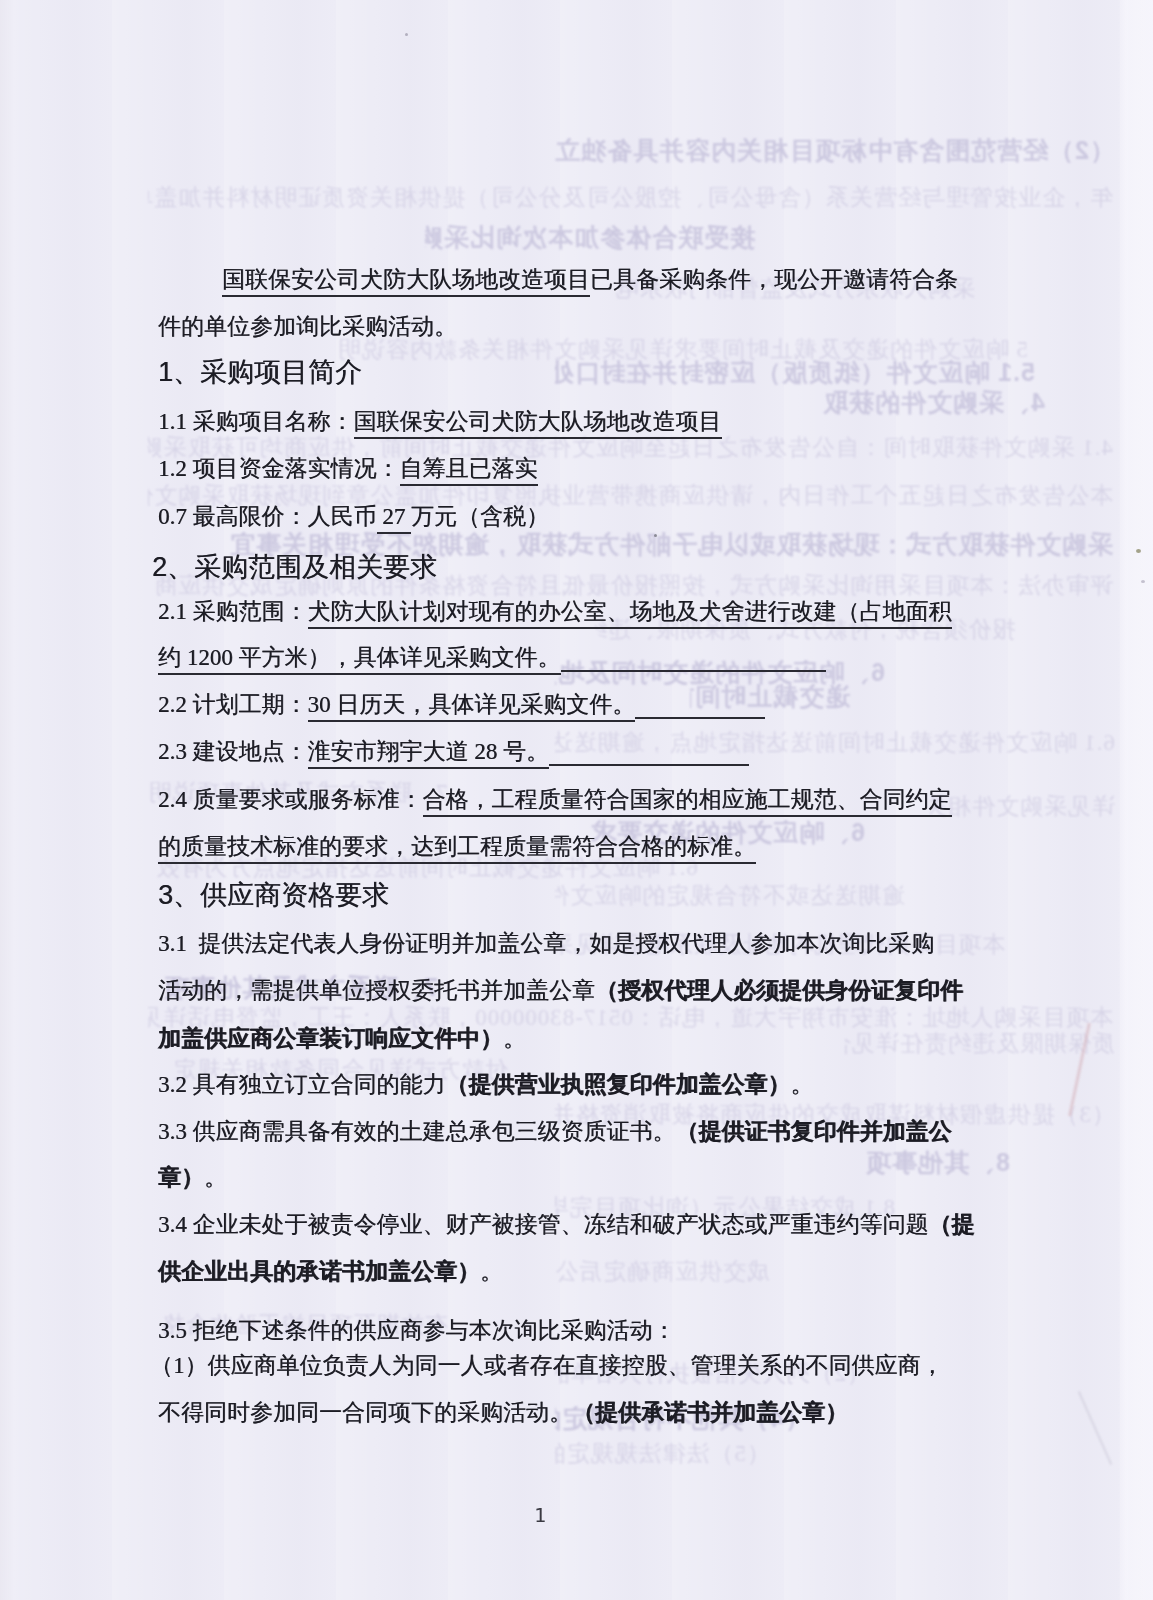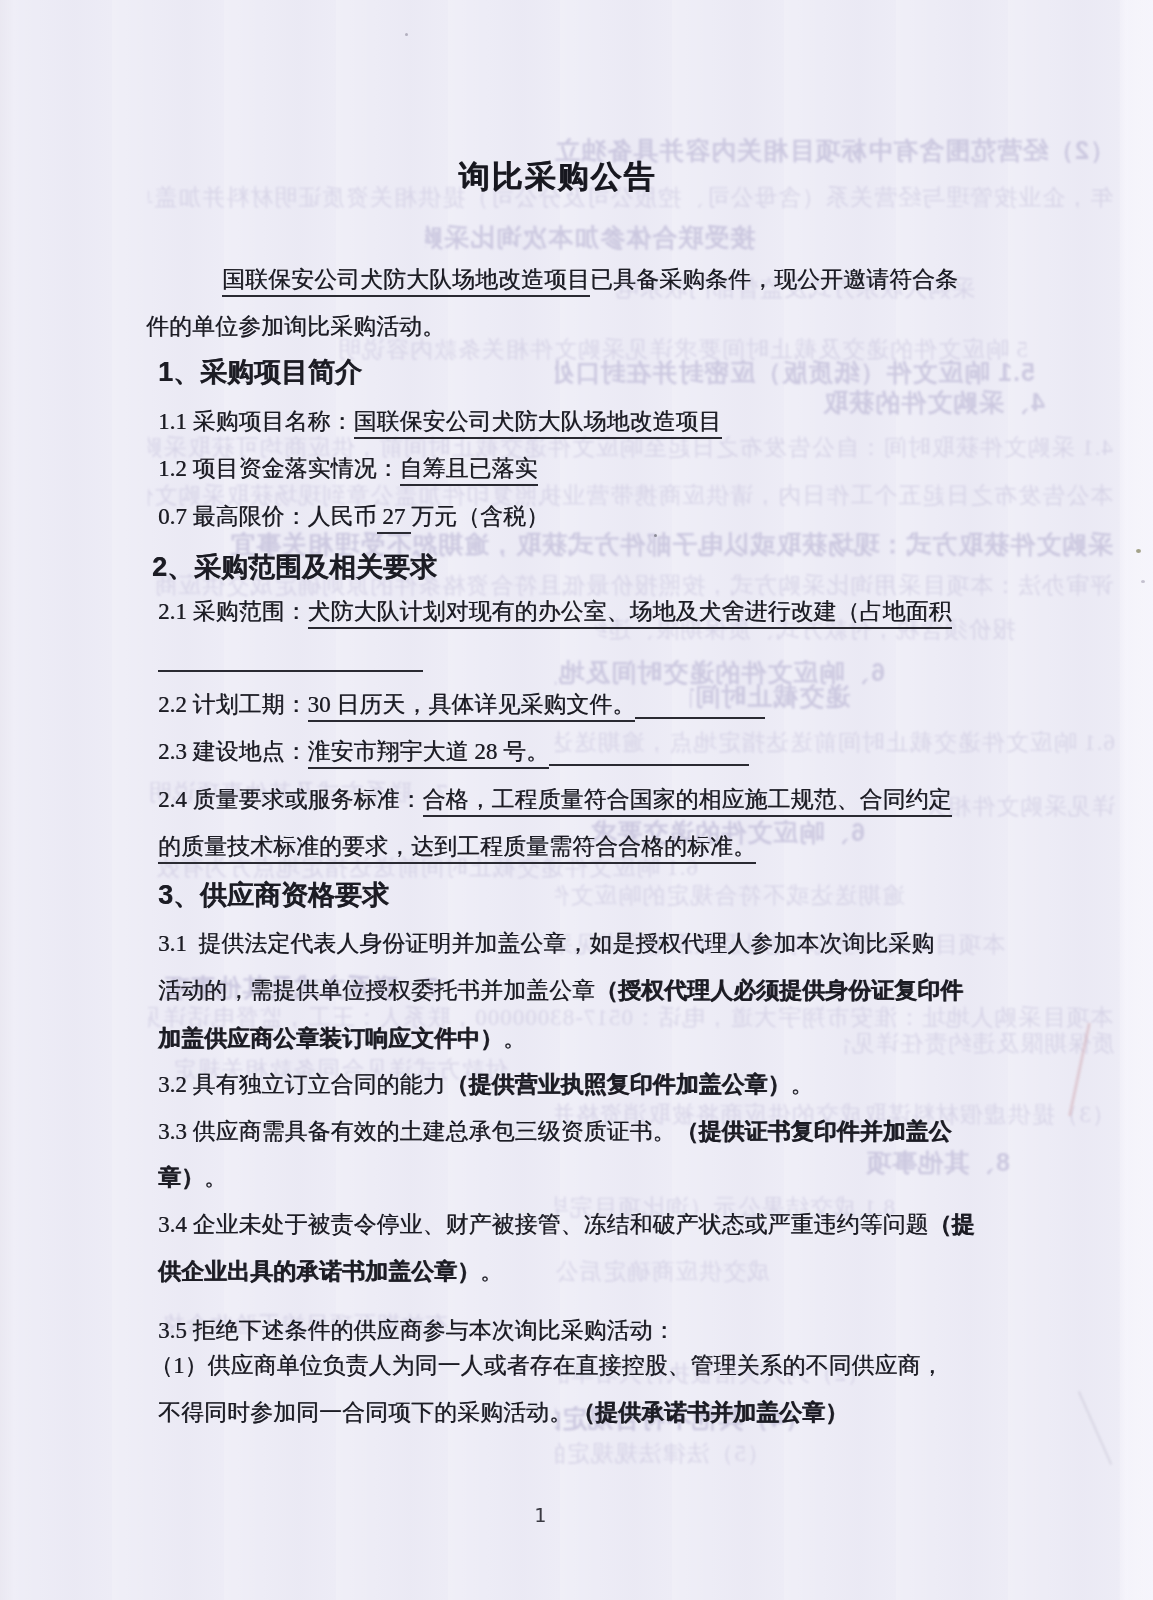--- a/index.html
+++ b/index.html
@@ -45,21 +45,21 @@
   .line{
     position:absolute;
     color:#1c1c24;
     font-size:23px;
     line-height:1.35;
     white-space:nowrap;
     text-shadow:0.4px 0 0 rgba(28,28,36,.75);
   }
   .line.h{
     font-family:"Liberation Sans",sans-serif;
-    font-weight:700;
+    font-weight:400;
     font-size:27px;
     text-shadow:0.6px 0 0 rgba(28,28,36,.8);
   }
   .seg{display:inline;}
   .seg.b{
     font-weight:700;
     text-shadow:0.8px 0 0 rgba(28,28,36,.85);
   }
   .seg.u{
     border-bottom:2px solid #2a2a32;
@@ -127,32 +127,31 @@
       <div class="bleed" style="left: 555px; top: 1103px; width: 560px;">（3）提供虚假材料谋取成交的供应商将被取消资格并承担责任</div>
       <div class="bleed bb" style="left: 845px; top: 1150px; width: 165px;">8、其他事项</div>
       <div class="bleed" style="left: 555px; top: 1196px; width: 340px;">8.1 成交结果公示（询比项目完毕后）</div>
       <div class="bleed" style="left: 555px; top: 1260px; width: 215px;">成交供应商确定后公示</div>
       <div class="bleed" style="left: 148px; top: 1313px; width: 300px;">有效期至项目竣工验收合格</div>
       <div class="bleed" style="left: 555px; top: 1362px; width: 315px;">（2）列入失信被执行人名单的供应商</div>
       <div class="bleed bb" style="left: 555px; top: 1406px; width: 255px;">（4）其他不符合规定的情形</div>
       <div class="bleed" style="left: 555px; top: 1442px; width: 215px;">（5）法律法规规定的其他情形</div>
     </div>
 
-  <div class="title">询比采购公告</div>
 
   <div id="text-layer">
       <div class="line" style="left: 222px; top: 264px;"><span class="seg u">国联保安公司犬防大队场地改造项目</span><span class="seg">已具备采购条件，现公开邀请符合条</span></div>
-      <div class="line" style="left: 146px; top: 311px; text-align: center;"><span class="seg">件的单位参加询比采购活动。</span></div>
+      <div class="line" style="left: 158px; top: 311px; text-align: center;"><span class="seg">件的单位参加询比采购活动。</span></div>
       <div class="line h" style="left: 158px; top: 354px;"><span class="seg">1、采购项目简介</span></div>
       <div class="line" style="left: 158px; top: 406px;"><span class="seg">1.1 采购项目名称：</span><span class="seg u">国联保安公司犬防大队场地改造项目</span></div>
       <div class="line" style="left: 158px; top: 453px;"><span class="seg">1.2 项目资金落实情况：</span><span class="seg u">自筹且已落实</span></div>
       <div class="line" style="left: 158px; top: 501px;"><span class="seg">0.7 最高限价：人民币</span><span class="seg u">&nbsp;27&nbsp;</span><span class="seg">万元（含税）</span></div>
       <div class="line h" style="left: 152px; top: 539px; margin-top: 10px;"><span class="seg">2、采购范围及相关要求</span></div>
       <div class="line" style="left: 158px; top: 596px;"><span class="seg">2.1 采购范围：</span><span class="seg u">犬防大队计划对现有的办公室、场地及犬舍进行改建（占地面积</span></div>
-      <div class="line" style="left: 158px; top: 642px;"><span class="trail" style="width: 265px;"></span></div>
+      <div class="line" style="left: 158px; top: 642px;"><span class="seg u">约 1200 平方米），具体详见采购文件。</span><span class="trail" style="width: 265px;"></span></div>
       <div class="line" style="left: 158px; top: 689px;"><span class="seg">2.2 计划工期：</span><span class="seg u">30 日历天，具体详见采购文件。</span><span class="trail" style="width: 130px;"></span></div>
       <div class="line" style="left: 158px; top: 736px;"><span class="seg">2.3 建设地点：</span><span class="seg u">淮安市翔宇大道 28 号。</span><span class="trail" style="width: 200px;"></span></div>
       <div class="line" style="left: 158px; top: 784px;"><span class="seg">2.4 质量要求或服务标准：</span><span class="seg u">合格，工程质量符合国家的相应施工规范、合同约定</span></div>
       <div class="line" style="left: 158px; top: 831px;"><span class="seg u">的质量技术标准的要求，达到工程质量需符合合格的标准。</span></div>
       <div class="line h" style="left: 158px; top: 877px;"><span class="seg">3、供应商资格要求</span></div>
       <div class="line" style="left: 158px; top: 928px;"><span class="seg">3.1&nbsp; 提供法定代表人身份证明并加盖公章，如是授权代理人参加本次询比采购</span></div>
       <div class="line" style="left: 158px; top: 975px;"><span class="seg">活动的，需提供单位授权委托书并加盖公章</span><span class="seg b">（授权代理人必须提供身份证复印件</span></div>
       <div class="line" style="left: 158px; top: 1023px;"><span class="seg b">加盖供应商公章装订响应文件中）</span><span class="seg">。</span></div>
       <div class="line" style="left: 158px; top: 1069px;"><span class="seg">3.2 具有独立订立合同的能力</span><span class="seg b">（提供营业执照复印件加盖公章）</span><span class="seg">。</span></div>
       <div class="line" style="left: 158px; top: 1116px;"><span class="seg">3.3 供应商需具备有效的土建总承包三级资质证书。</span><span class="seg b">（提供证书复印件并加盖公</span></div>

